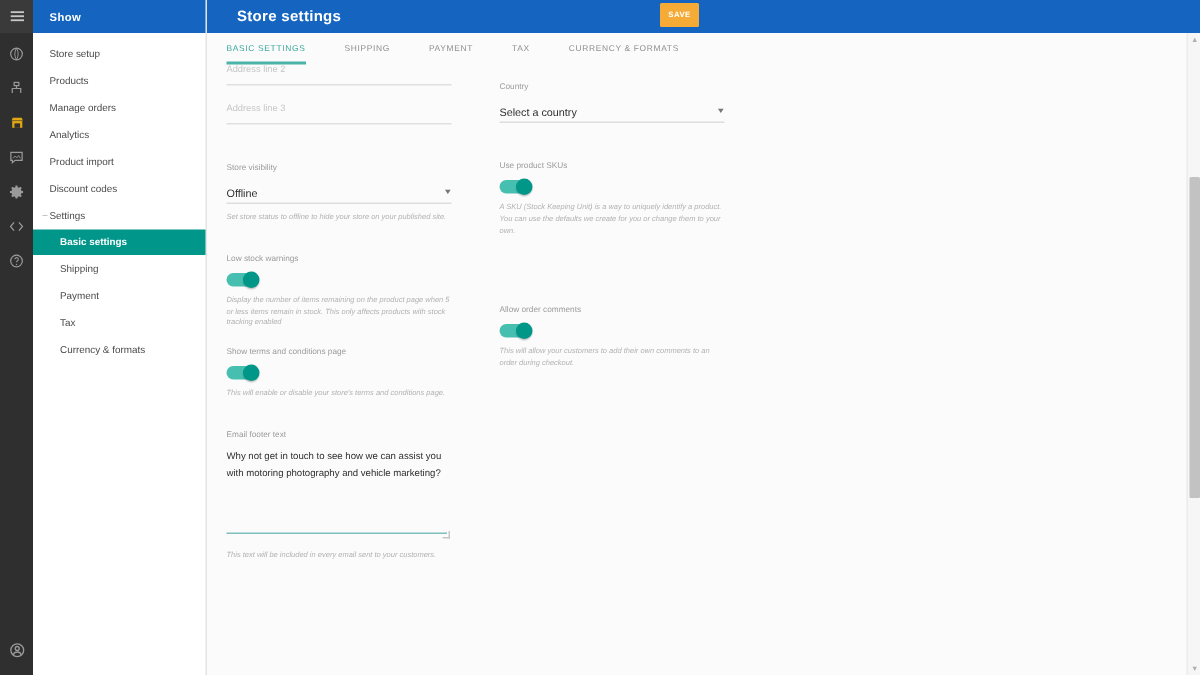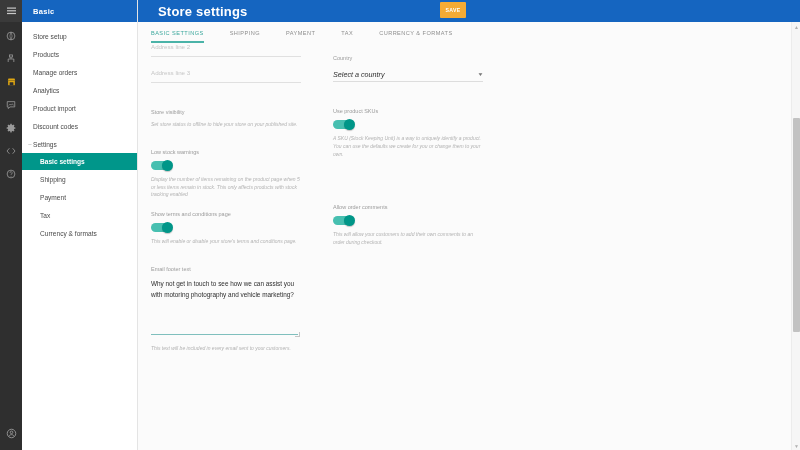--- a/index.html
+++ b/index.html
@@ -80,21 +80,21 @@
   }
 
   
   #topbar {
     position: absolute; left: 138px; top: 0;
     width: 662px; height: 22px;
     background: #1565c0;
     display: flex; align-items: center;
   }
   #topbar .page-title {
-    color: #ffffff; font-size: 13px; font-weight: bold;
+    color: #ffffff; font-size: 10px; font-weight: bold;
     margin-left: 20px; letter-spacing: .2px;
   }
   #save-btn {
     position: absolute; left: 302px; top: 2px;
     width: 26px; height: 16px;
     background: #f5ab35; color: #ffffff;
     border: none; border-radius: 1px;
     font-size: 5.2px; font-weight: bold; letter-spacing: .3px;
     font-family: "Liberation Sans", sans-serif;
     cursor: pointer;
@@ -143,21 +143,21 @@
     border-bottom: 1px solid #e0e0e0;
     display: flex; align-items: flex-start;
     font-size: 6.2px; color: #c6c6c6;
   }
   .select-line {
     height: 15px;
     border-bottom: 1px solid #dddddd;
     display: flex; align-items: center; justify-content: space-between;
     cursor: pointer;
   }
-  .select-value { font-size: 7.2px; color: #2e2e2e; font-style: italic; }
+  .select-value { font-size: 7.2px; color: #2e2e2e; }
   .select-caret {
     font-size: 5px; color: #777; line-height: 1;
     transform: scaleX(1.3);
   }
   .help {
     font-size: 5px; color: #b2b2b2; font-style: italic;
     line-height: 1.55; margin-top: 6px;
   }
 
   
@@ -288,21 +288,21 @@
       <svg width="11" height="11" viewBox="0 0 16 16" fill="none" stroke="currentColor" stroke-width="1.3">
         <circle cx="8" cy="8" r="6.2"></circle>
         <circle cx="8" cy="6.3" r="1.9"></circle>
         <path d="M4.2 12.4c.6-1.9 2-2.7 3.8-2.7s3.2.8 3.8 2.7"></path>
       </svg>
     </div>
   </div>
 
   <div id="sidebar">
     <div id="sidebar-head">
-      <span class="brand">Basic</span>
+      <span class="brand">Show</span>
     </div>
     <div class="nav" id="nav-list">
         <div class="nav-item">
           <span>Store setup</span>
         </div>
         <div class="nav-item">
           <span>Products</span>
         </div>
         <div class="nav-item">
           <span>Manage orders</span>
@@ -364,20 +364,24 @@
         <div class="gap-sm"></div>
 
         <div class="field">
           <div class="text-input-line">Address line 3</div>
         </div>
 
         <div class="gap-lg"></div>
 
         <div class="field">
           <div class="field-label">Store visibility</div>
+          <div class="select-line">
+            <span class="select-value">Offline</span>
+            <span class="select-caret">▼</span>
+          </div>
           <div class="help">Set store status to offline to hide your store on your published site.</div>
         </div>
 
         <div class="gap-md"></div>
 
         <div class="field">
           <div class="field-label">Low stock warnings</div>
           <div class="toggle">
             <span class="knob"></span>
           </div>

